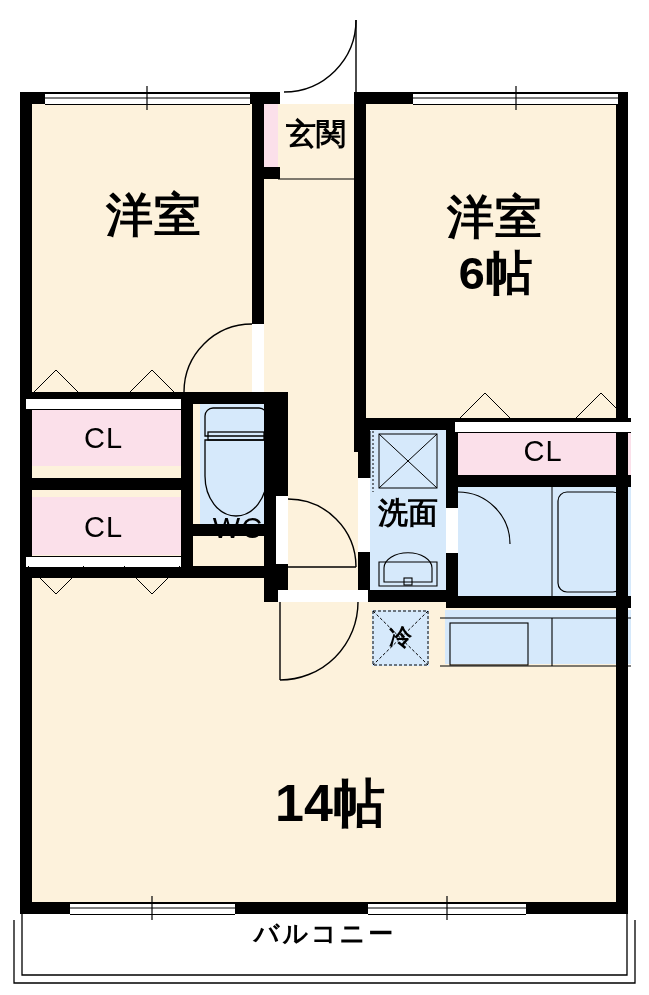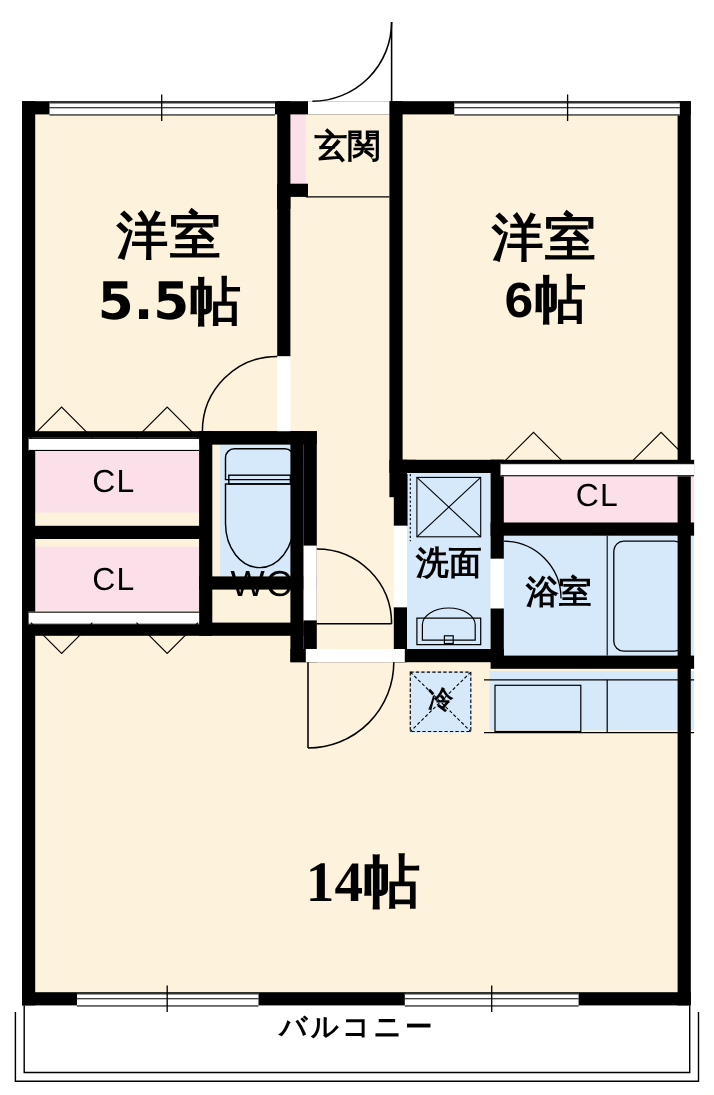--- a/index.html
+++ b/index.html
@@ -36,21 +36,21 @@
     font-family: "Liberation Sans", sans-serif;
   }
   .lbl-jp { font-family: "DejaVu Sans", sans-serif; font-weight: 700; }
 
   .room-name { font-size: 47px; font-weight: 700; letter-spacing: 1px; }
   .room-size { font-size: 47px; font-weight: 700; letter-spacing: 0px; }
   .room-name-sm { font-size: 30px; font-weight: 700; }
   .ldk-name { font-size: 52px; font-weight: 700; letter-spacing: 2px; }
   .ldk-size { font-size: 52px; font-weight: 700; }
   .cl-lbl  { font-size: 29px; font-weight: 400; letter-spacing: 1px; }
-  .wc-lbl  { font-size: 33px; font-weight: 400; letter-spacing: 1px; }
+  .wc-lbl  { font-size: 29px; font-weight: 400; letter-spacing: 1px; }
   .fridge-lbl { font-size: 23px; font-weight: 700; }
   .balcony-lbl { font-size: 25px; font-weight: 700; letter-spacing: 3px; }
 
   svg.overlay {
     position: absolute;
     left: 0; top: 0;
     width: 649px; height: 995px;
     pointer-events: none;
   }
 </style>
@@ -228,36 +228,34 @@
       <line x1="278" y1="179" x2="354" y2="179"></line>
     </g>
 
     <g fill="none" stroke="#000" stroke-width="1.3">
       <path d="M 22 914 L 22 975 L 627 975 L 627 914"></path>
       <path d="M 14 920 L 14 983 L 635 983 L 635 920"></path>
     </g>
   </svg>
 
   <div class="lbl lbl-jp room-name" style="left:64px; top:190px; width:180px;">洋室</div>
-  <div class="lbl room-size" style="left:44px; top:250px; width:220px; font-family:'DejaVu Sans',sans-serif;">5.5帖</div>
 
   <div class="lbl lbl-jp room-name" style="left:405px; top:192px; width:180px;">洋室</div>
   <div class="lbl room-size" style="left:405px; top:252px; width:180px; font-family:Liberation Mono, monospace;">6帖</div>
 
   <div class="lbl lbl-jp room-name-sm" style="left:280px; top:118px; width:72px;">玄関</div>
 
-  <div class="lbl ldk-size" style="left:230px; top:775px; width:200px; font-family:Liberation Serif, serif;">14帖</div>
+  <div class="lbl ldk-size" style="left:230px; top:775px; width:200px; font-family:Liberation Sans, sans-serif;">14帖</div>
 
   <div class="lbl cl-lbl" style="left:26px; top:423px; width:155px;">CL</div>
   <div class="lbl cl-lbl" style="left:26px; top:512px; width:155px;">CL</div>
   <div class="lbl cl-lbl" style="left:455px; top:436px; width:176px;">CL</div>
 
   <div class="lbl wc-lbl" style="left:200px; top:513px; width:76px;">WC</div>
 
   <div class="lbl lbl-jp room-name-sm" style="left:370px; top:497px; width:76px;">洗面</div>
 
-  <div class="lbl lbl-jp room-name-sm" style="left:463px; top:523px; width:90px;">浴室</div>
 
   <div class="lbl lbl-jp fridge-lbl" style="left:373px; top:625px; width:55px;">冷</div>
 
   <div class="lbl lbl-jp balcony-lbl" style="left:180px; top:897px; width:290px;margin-top:23px;">バルコニー</div>
 
 </div>
 
 </body></html>

